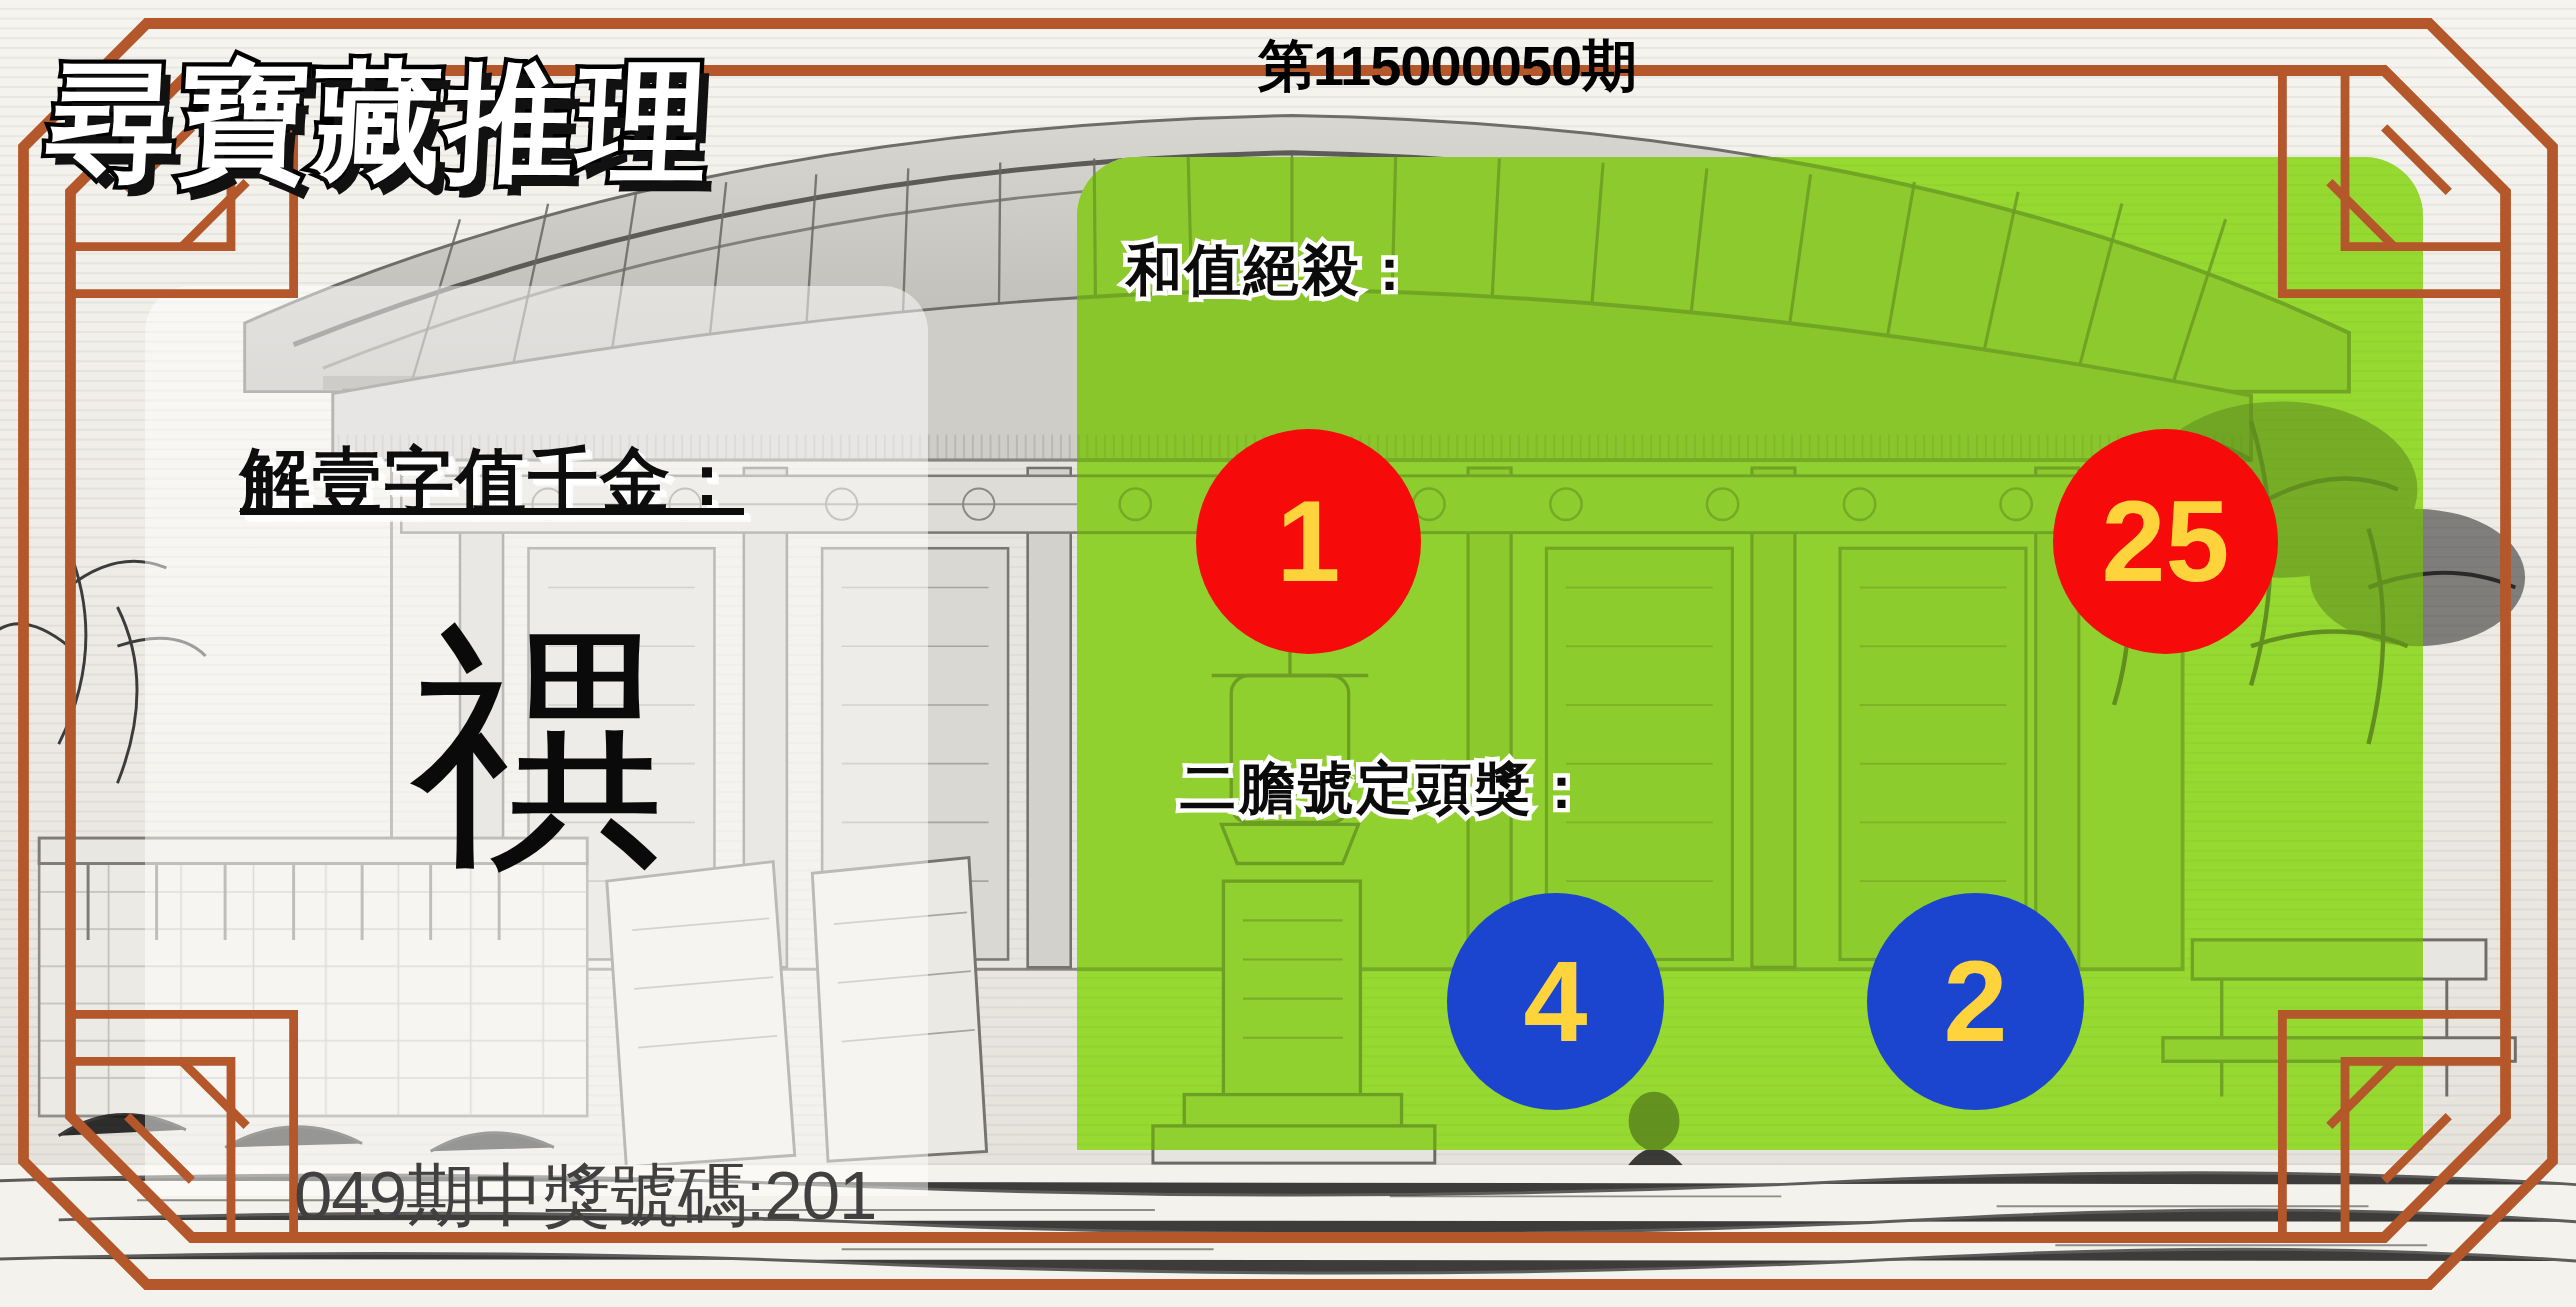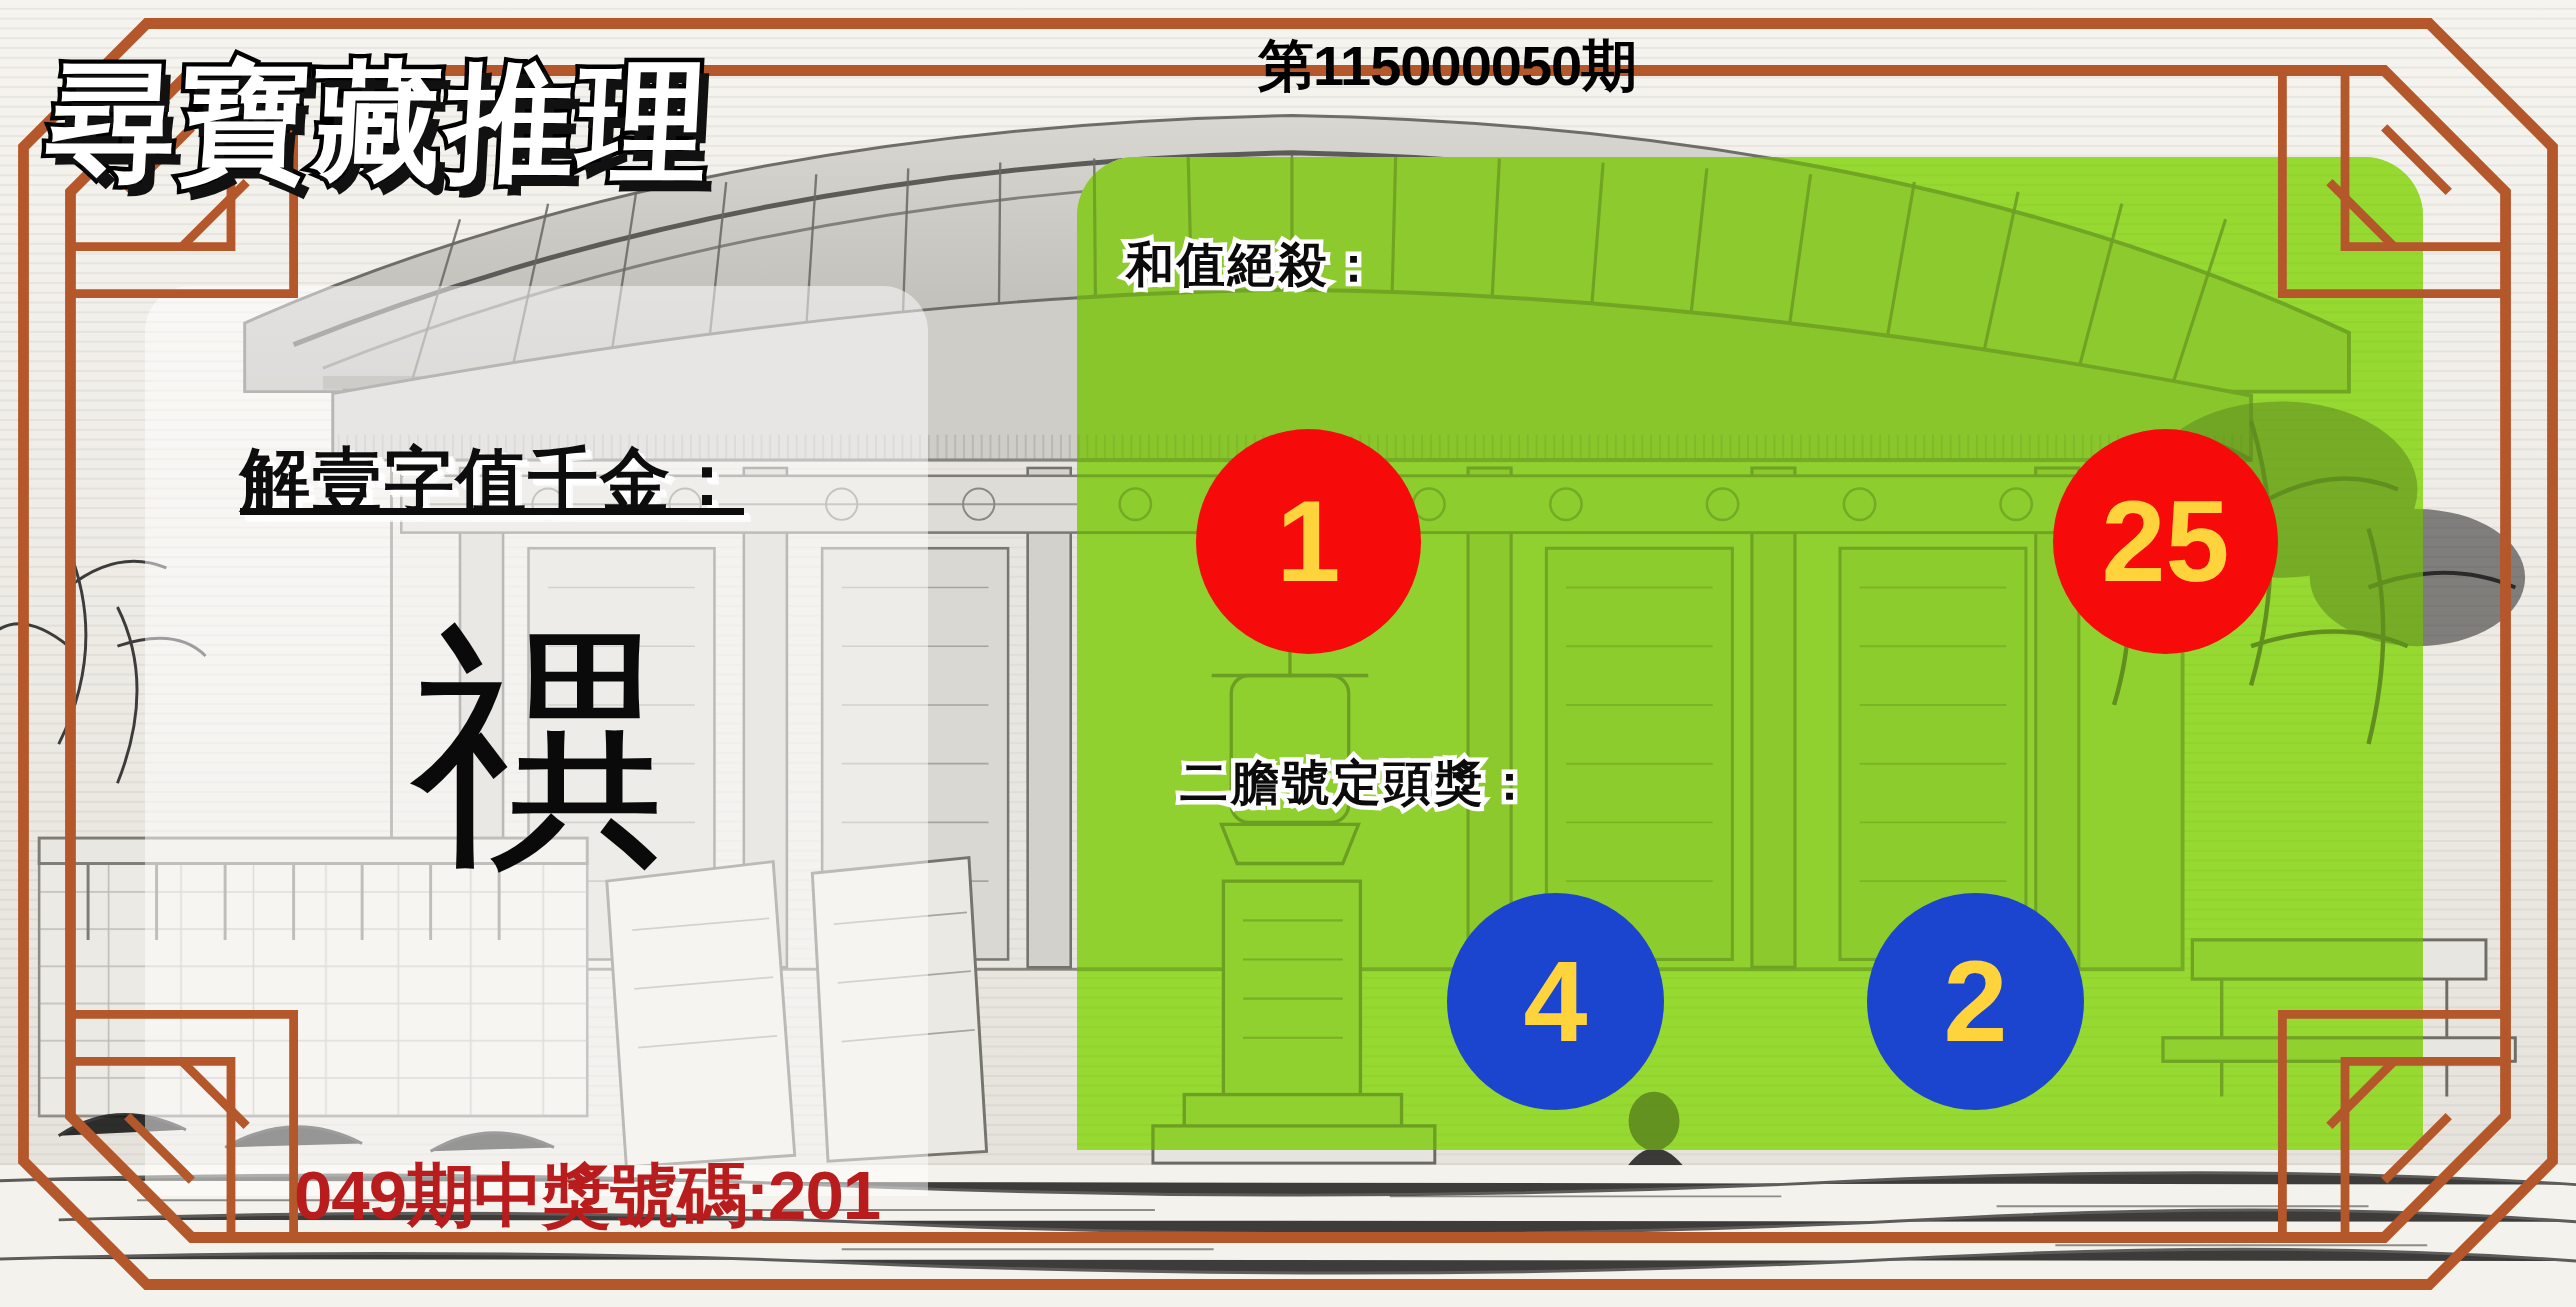--- a/index.html
+++ b/index.html
@@ -90,27 +90,27 @@
   .glyph{
     position:absolute;left:391px;top:599px;
     width:294px;text-align:center;
     font-family:"DejaVu Sans","Liberation Sans",sans-serif;
     font-size:256px;line-height:294px;color:#0a0a0a;
     font-weight:normal;
   }
 
   .win-line{
     position:absolute;left:294px;top:1150px;
-    font-size:69px;font-weight:bold;color:#b91c1c;
+    font-size:69px;font-weight:normal;color:#404040;
     letter-spacing:-1px;white-space:nowrap;
   }
 
   .g-head{
     position:absolute;
-    font-size:48px;font-weight:bold;color:#0b0b0b;
+    font-size:56px;font-weight:bold;color:#0b0b0b;
     -webkit-text-stroke:8.8px #ffffff;
     paint-order:stroke fill;
     white-space:nowrap;letter-spacing:2.9px;
   }
   .g-head-1{left:1126px;top:233px;}
   .g-head-2{left:1180px;top:751px;}
 
   
   .ball{
     position:absolute;

